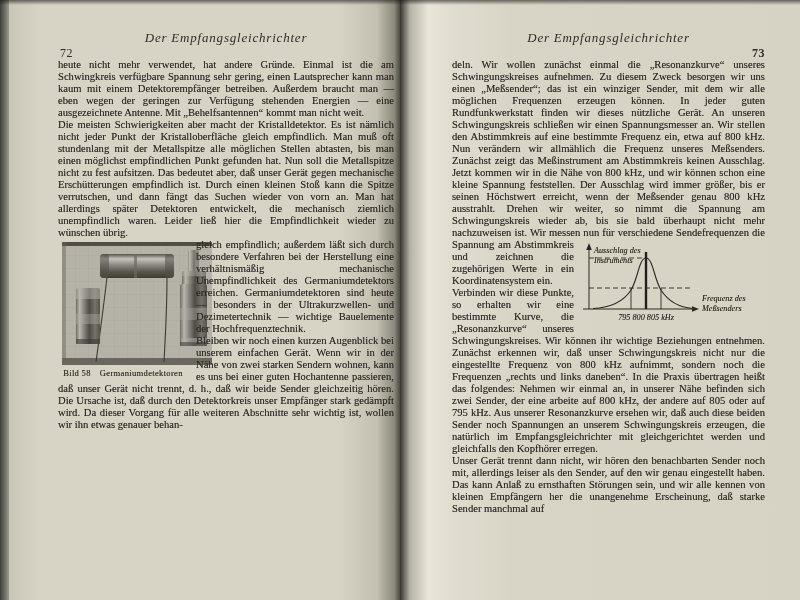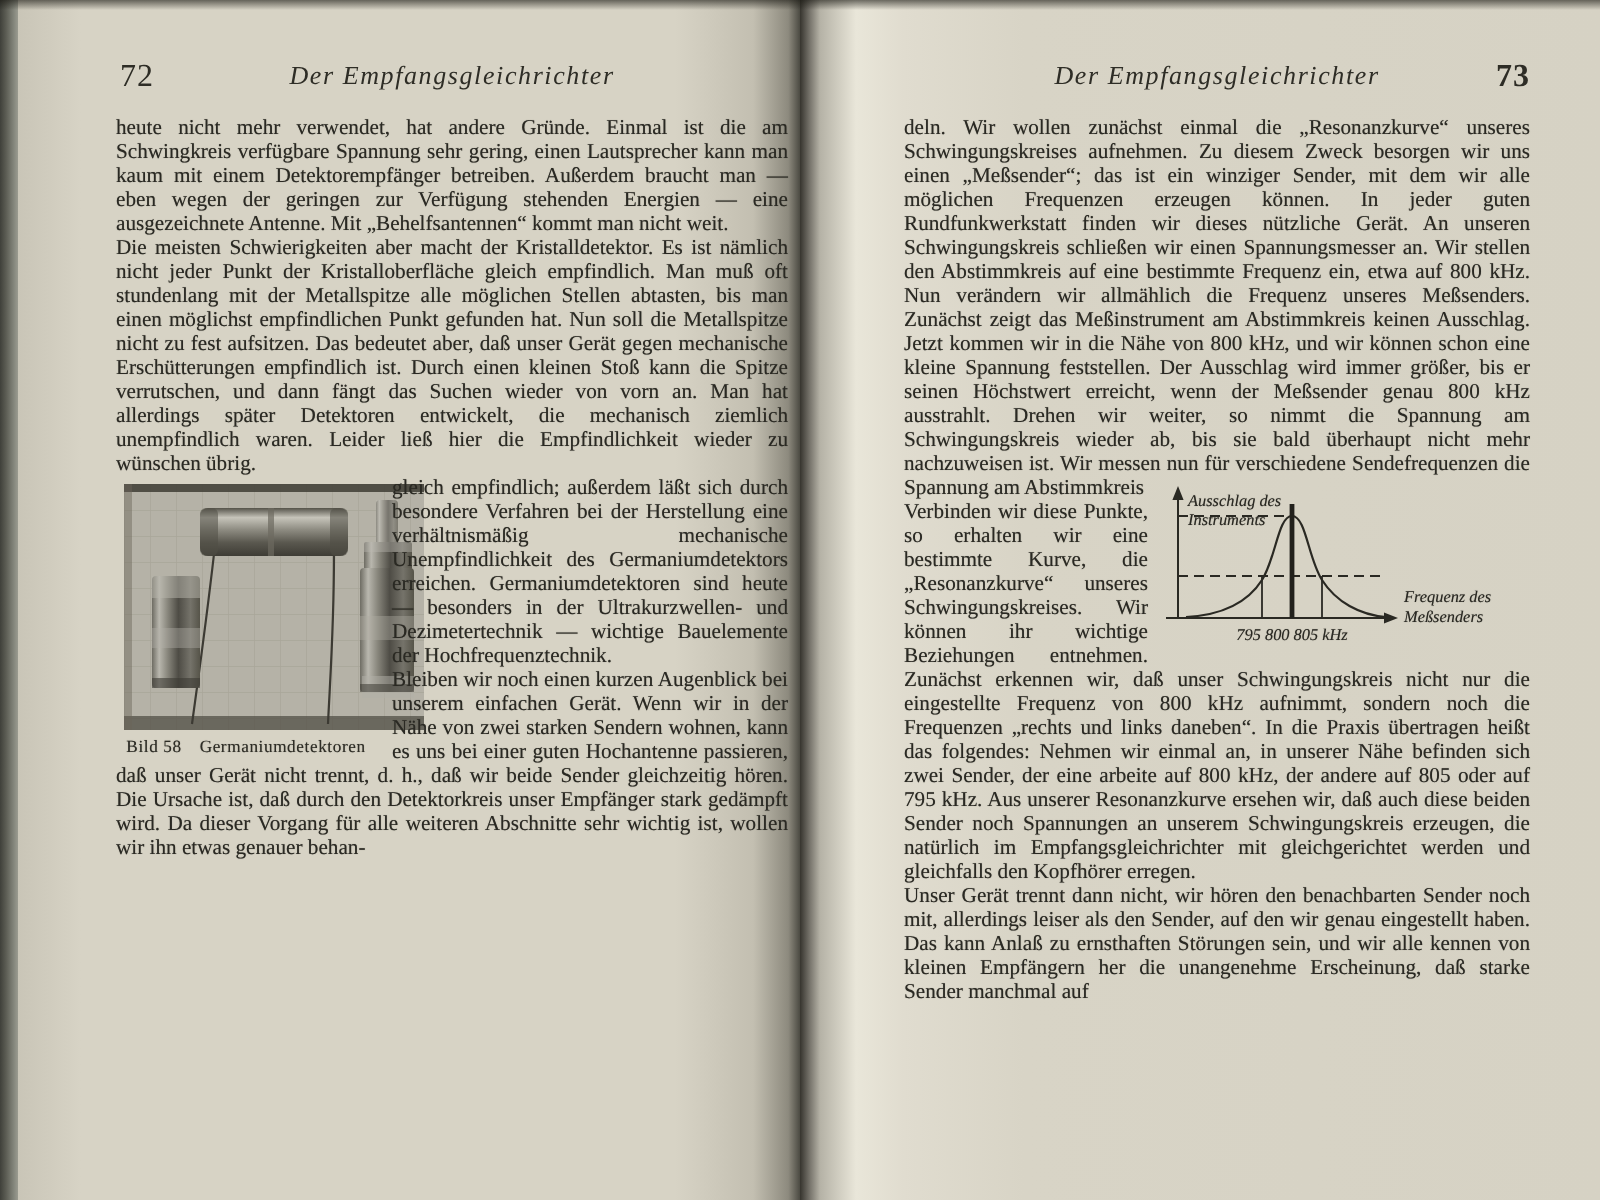--- a/index.html
+++ b/index.html
@@ -34,21 +34,21 @@
     background:linear-gradient(to right,#36342e 0%,#75726a 1.2%,#b5b2a6 2.5%,#e9e6d9 7%,#e0dccf 13%,#d8d4c6 28%,#d6d2c4 100%);
   }
   .page-header{
     position:relative;height:15px;margin-bottom:14px;
     display:flex;justify-content:center;align-items:baseline;
   }
   .running-title{
     font-style:italic;font-size:13px;letter-spacing:.8px;color:#2e2d26;
   }
   .page-number{
-    position:absolute;top:0;font-size:16px;color:#2e2d26;letter-spacing:.5px;
+    position:absolute;top:16px;font-size:12px;color:#2e2d26;letter-spacing:.5px;
   }
   .page-number.pn-left{left:2px;}
   .page-number.pn-right{right:0;font-weight:bold;}
   .body-text{
     font-size:10.6px;line-height:12px;text-align:justify;
     hyphens:auto;-webkit-hyphens:auto;
     text-shadow:0 0 .4px rgba(42,41,35,.55);
   }
   .para{margin:0;}
   
@@ -170,21 +170,21 @@
             <line x1="81" y1="47" x2="81" y2="68" stroke="#2a2923" stroke-width="0.9"></line>
 
             <line x1="66" y1="11" x2="66" y2="68" stroke="#22211c" stroke-width="2.4"></line>
 
             <text x="14" y="12" font-size="8.2" font-style="italic" fill="#2a2923" font-family="Liberation Serif, DejaVu Serif, serif">Ausschlag des</text>
             <text x="14" y="21.5" font-size="8.2" font-style="italic" fill="#2a2923" font-family="Liberation Serif, DejaVu Serif, serif">Instruments</text>
             <text x="122" y="60" font-size="8.2" font-style="italic" fill="#2a2923" font-family="Liberation Serif, DejaVu Serif, serif">Frequenz des</text>
             <text x="122" y="70" font-size="8.2" font-style="italic" fill="#2a2923" font-family="Liberation Serif, DejaVu Serif, serif">Meßsenders</text>
             <text x="66" y="79" font-size="8.2" font-style="italic" fill="#2a2923" text-anchor="middle" font-family="Liberation Serif, DejaVu Serif, serif">795 800 805 kHz</text>
           </svg>
-        </figure>
+        </figure><span>und zeichnen die zugehörigen Werte in ein Koordinatensystem ein.</span>
       </div>
       <div class="para"><span>Verbinden wir diese Punkte, so erhalten wir eine bestimmte Kurve, die „Resonanzkurve“ unseres Schwingungskreises. Wir können ihr wichtige Beziehungen entnehmen. Zunächst erkennen wir, daß unser Schwingungskreis nicht nur die eingestellte Frequenz von 800 kHz aufnimmt, sondern noch die Frequenzen „rechts und links daneben“. In die Praxis übertragen heißt das folgendes: Nehmen wir einmal an, in unserer Nähe befinden sich zwei Sender, der eine arbeite auf 800 kHz, der andere auf 805 oder auf 795 kHz. Aus unserer Resonanzkurve ersehen wir, daß auch diese beiden Sender noch Spannungen an unserem Schwingungskreis erzeugen, die natürlich im Empfangsgleichrichter mit gleichgerichtet werden und gleichfalls den Kopfhörer erregen.</span></div>
       <div class="para"><span>Unser Gerät trennt dann nicht, wir hören den benachbarten Sender noch mit, allerdings leiser als den Sender, auf den wir genau eingestellt haben. Das kann Anlaß zu ernsthaften Störungen sein, und wir alle kennen von kleinen Empfängern her die unangenehme Erscheinung, daß starke Sender manchmal auf</span></div>
     </div>
   </div>
 
   <div class="edge-top"></div>
 </div>
 
 </body></html>

